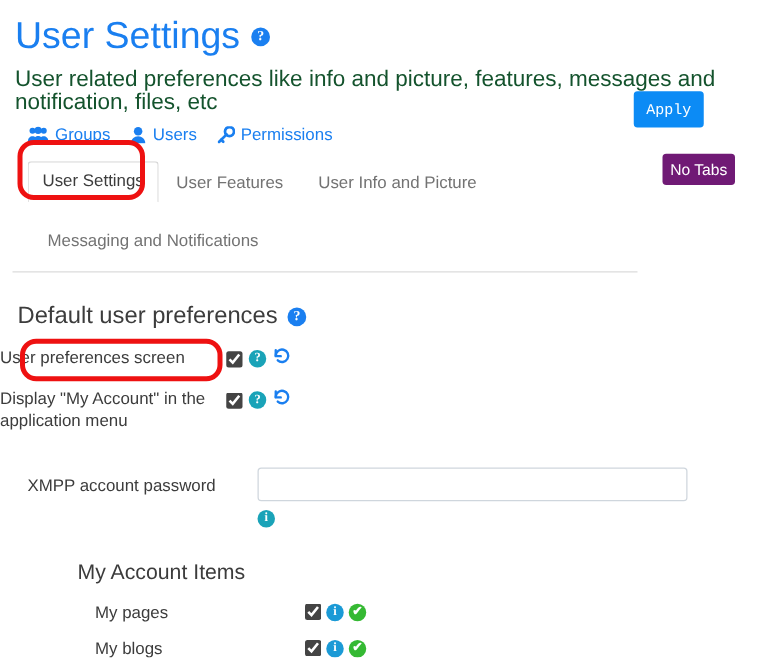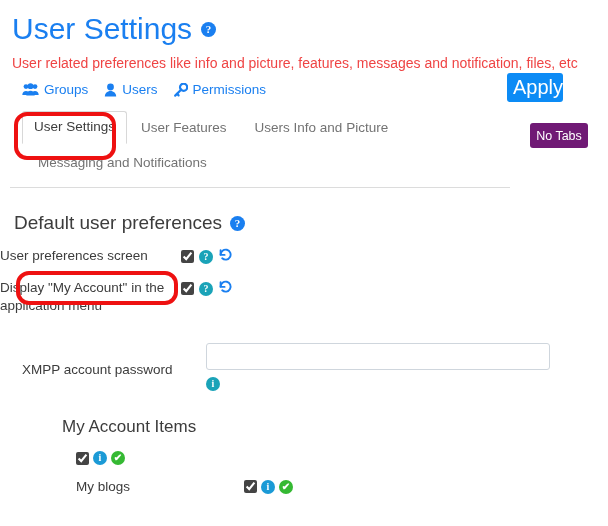--- a/index.html
+++ b/index.html
@@ -25,22 +25,22 @@
   }
   .page-title {
     font-size: 30px;
     font-weight: 400;
     color: #1a7ff0;
     line-height: 38px;
     letter-spacing: 0px;
   }
   .page-desc {
     margin: 6px 0 0 12px;
-    font-size: 14px;
-    color: #ef4444;
+    font-size: 18px;
+    color: #14532d;
     line-height: 18px;
   }
 
   
   .circ-icon {
     display: inline-block;
     border-radius: 50%;
     color: #ffffff;
     text-align: center;
     font-weight: bold;
@@ -103,22 +103,22 @@
   .apply-btn {
     position: absolute;
     left: 507px;
     top: 73px;
     width: 56px;
     height: 29px;
     background: #0c8bf5;
     color: #ffffff;
     border: none;
     border-radius: 3px;
-    font-size: 20px;
-    font-family: Liberation Sans, sans-serif;
+    font-size: 12px;
+    font-family: Liberation Mono, monospace;
     cursor: pointer;
   }
   .notabs-btn {
     position: absolute;
     left: 530px;
     top: 123px;
     width: 58px;
     height: 25px;
     background: #701a75;
     color: #ffffff;
@@ -149,21 +149,21 @@
   }
   .tab.active {
     color: #3c3c3c;
     background: #ffffff;
     border: 1px solid #d8d8d8;
     border-bottom: 1px solid #ffffff;
     border-radius: 3px 3px 0 0;
     padding: 6px 11px 7px 11px;
   }
   .tab-line-2 {
-    margin-top: 4px;
+    margin-top: 16px;
     display: flex;
     gap: 0px;
     padding-left: 2px;
   }
   .tabs-rule {
     margin: 8px 0 0 -12px;
     width: 500px;
     height: 1px;
     background: #dcdcdc;
   }
@@ -203,21 +203,21 @@
   input[type=checkbox] {
     width: 13px;
     height: 13px;
     margin: 0;
     accent-color: #444444;
   }
   .reset-icon { display: block; cursor: pointer; }
 
   .xmpp-row {
     display: flex;
-    align-items: center;
+    align-items: flex-start;
     margin-top: 28px;
     padding-left: 22px;
   }
   .xmpp-label {
     width: 184px;
     font-size: 13.5px;
     color: #3c3c3c;
     line-height: 18px;
     padding-top: 6px;
   }
@@ -324,21 +324,21 @@
 
 </div>
 
 <button class="apply-btn">Apply</button>
 <button class="notabs-btn">No Tabs</button>
 
 <div class="tabs-wrap">
   <div class="tab-line">
     <div class="tab active">User Settings</div>
     <div class="tab">User Features</div>
-    <div class="tab">Users Info and Picture</div>
+    <div class="tab">User Info and Picture</div>
   </div>
   <div class="tab-line-2">
     <div class="tab">Messaging and Notifications</div>
   </div>
   <div class="tabs-rule"></div>
 </div>
 
 <div class="section-head">
   <span class="section-title">Default user preferences</span>
   <span class="circ-icon help-blue">?</span>
@@ -376,20 +376,21 @@
   <div class="xmpp-label">XMPP account password</div>
   <div class="xmpp-field-col">
     <input type="text" class="xmpp-input" placeholder="" style="">
     <span class="circ-icon info-teal xmpp-info">i</span>
   </div>
 </div>
 
 <div class="subsection-title">My Account Items</div>
 
 <div class="item-row">
+  <div class="item-label">My pages</div>
   <div class="item-controls">
     <input type="checkbox" checked="" style="">
     <span class="circ-icon info-blue">i</span>
     <span class="circ-icon check-green">✔</span>
   </div>
 </div>
 
 <div class="item-row">
   <div class="item-label">My blogs</div>
   <div class="item-controls">

